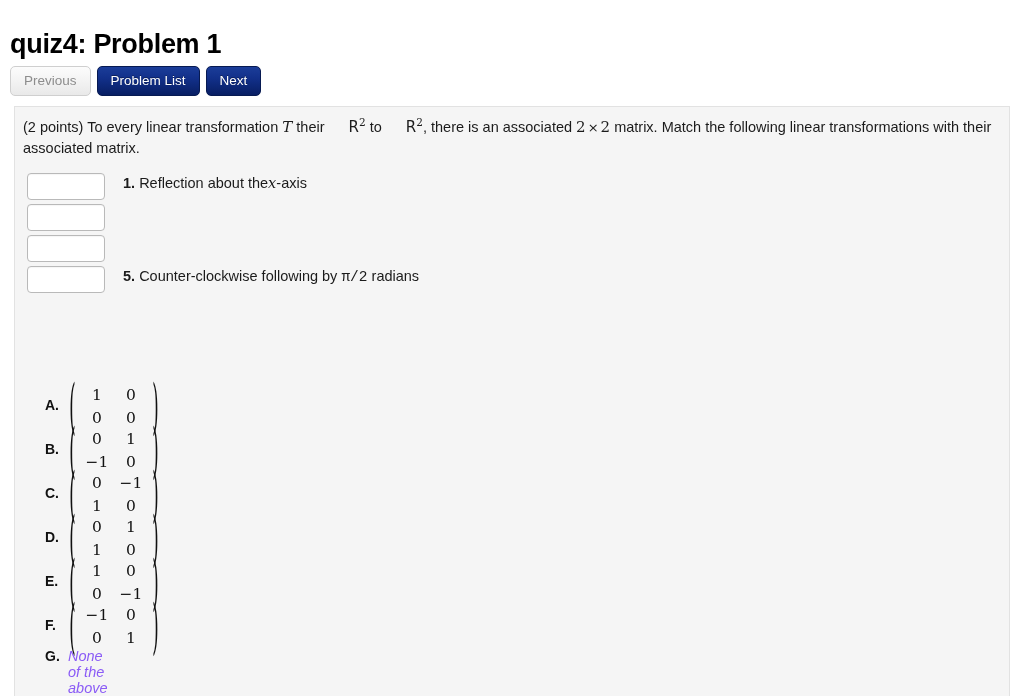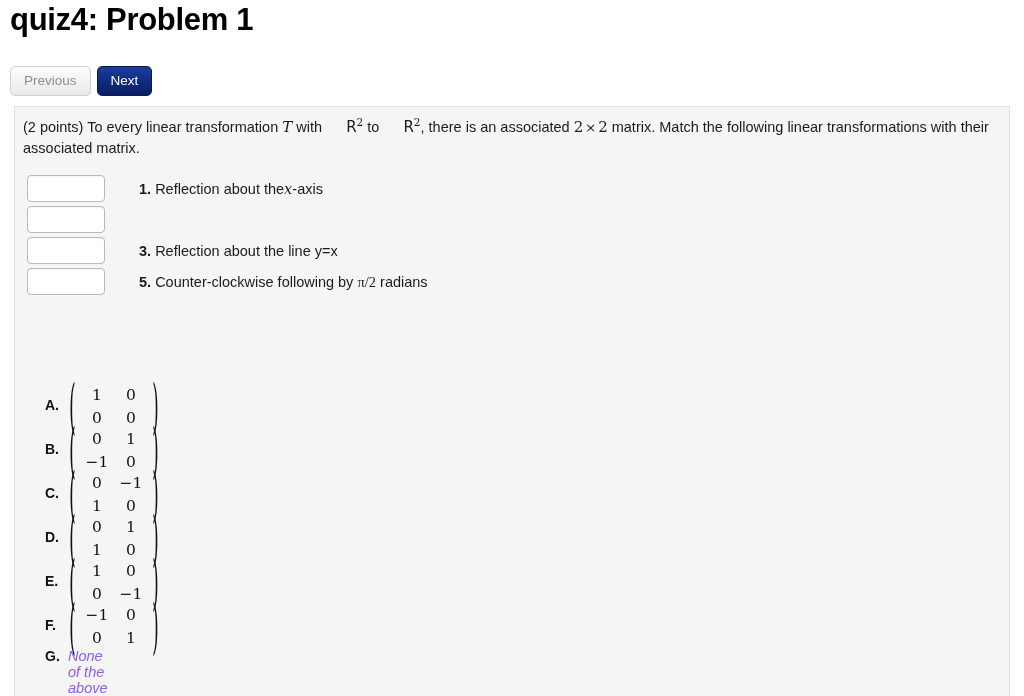--- a/index.html
+++ b/index.html
@@ -14,22 +14,22 @@
     font-family: "Liberation Sans", sans-serif;
     color: #222222;
     overflow: hidden;
     position: relative;
   }
 
   
   .page-title {
     position: absolute;
     left: 10px;
-    top: 0;
-    font-size: 31px;
+    top: 24px;
+    font-size: 27px;
     font-weight: bold;
     letter-spacing: -0.3px;
     color: #000000;
     line-height: 40px;
     white-space: nowrap;
   }
 
   
   .nav-bar {
     position: absolute;
@@ -119,23 +119,21 @@
   }
 
   
   .match-list {
     position: absolute;
     left: 12px;
     top: 66px;
   }
   .match-row {
     display: flex;
-    align-items: center;
     height: 31px;
-    gap: 16px;
   }
   .answer-input {
     width: 78px;
     height: 27px;
     box-sizing: border-box;
     background: #ffffff;
     border: 1px solid #b9b9b9;
     border-radius: 4px;
     font-family: "Liberation Sans", sans-serif;
     font-size: 14px;
@@ -153,21 +151,21 @@
   }
   .match-num {
     font-weight: bold;
   }
   .mi-sm {
     font-family: "DejaVu Serif", serif;
     font-style: italic;
     font-size: 14.5px;
   }
   .pi-frac {
-    font-family: Liberation Serif, serif;
+    font-family: Liberation Mono, monospace;
     font-size: 14.5px;
   }
 
   
   .choices {
     position: absolute;
     left: 20px;
     top: 277px;
   }
   .choice-row {
@@ -226,29 +224,30 @@
     height: 26px;
   }
 </style>
 </head>
 <body>
 
 <div class="page-title">quiz4: Problem 1</div>
 
 <div class="nav-bar">
   <button class="btn btn-disabled">Previous</button>
+  <button class="btn btn-primary">Problem List</button>
   <button class="btn btn-primary">Next</button>
 </div>
 
 <div class="problem-panel">
 
   <div class="prompt">
     <span>(2 points) To every linear transformation</span>
     <span class="mi">T</span>
-    <span>with</span>
+    <span>their</span>
     <span class="bbR"><span>R</span><span class="sup">2</span></span>
     <span>to</span>
     <span class="bbR"><span>R</span><span class="sup">2</span></span><span>, there is an associated</span>
     <span class="mn">2</span><span class="times">×</span><span class="mn">2</span>
     <span>matrix. Match the following linear transformations with their associated matrix.</span>
   </div>
 
   <div class="match-list">
 
     <div class="match-row">
@@ -258,24 +257,20 @@
         <span>Reflection about the</span><span class="mi-sm">x</span><span>-axis</span>
       </div>
     </div>
 
     <div class="match-row">
       <input class="answer-input" type="text" value="" style="">
     </div>
 
     <div class="match-row">
       <input class="answer-input" type="text" value="" style="">
-      <div class="match-label">
-        <span class="match-num">3.</span>
-        <span>Reflection about the line y=x</span>
-      </div>
     </div>
 
 
     <div class="match-row">
       <input class="answer-input" type="text" value="" style="">
       <div class="match-label">
         <span class="match-num">5.</span>
         <span>Counter-clockwise following by</span>
         <span class="pi-frac">π/2</span>
         <span>radians</span>

